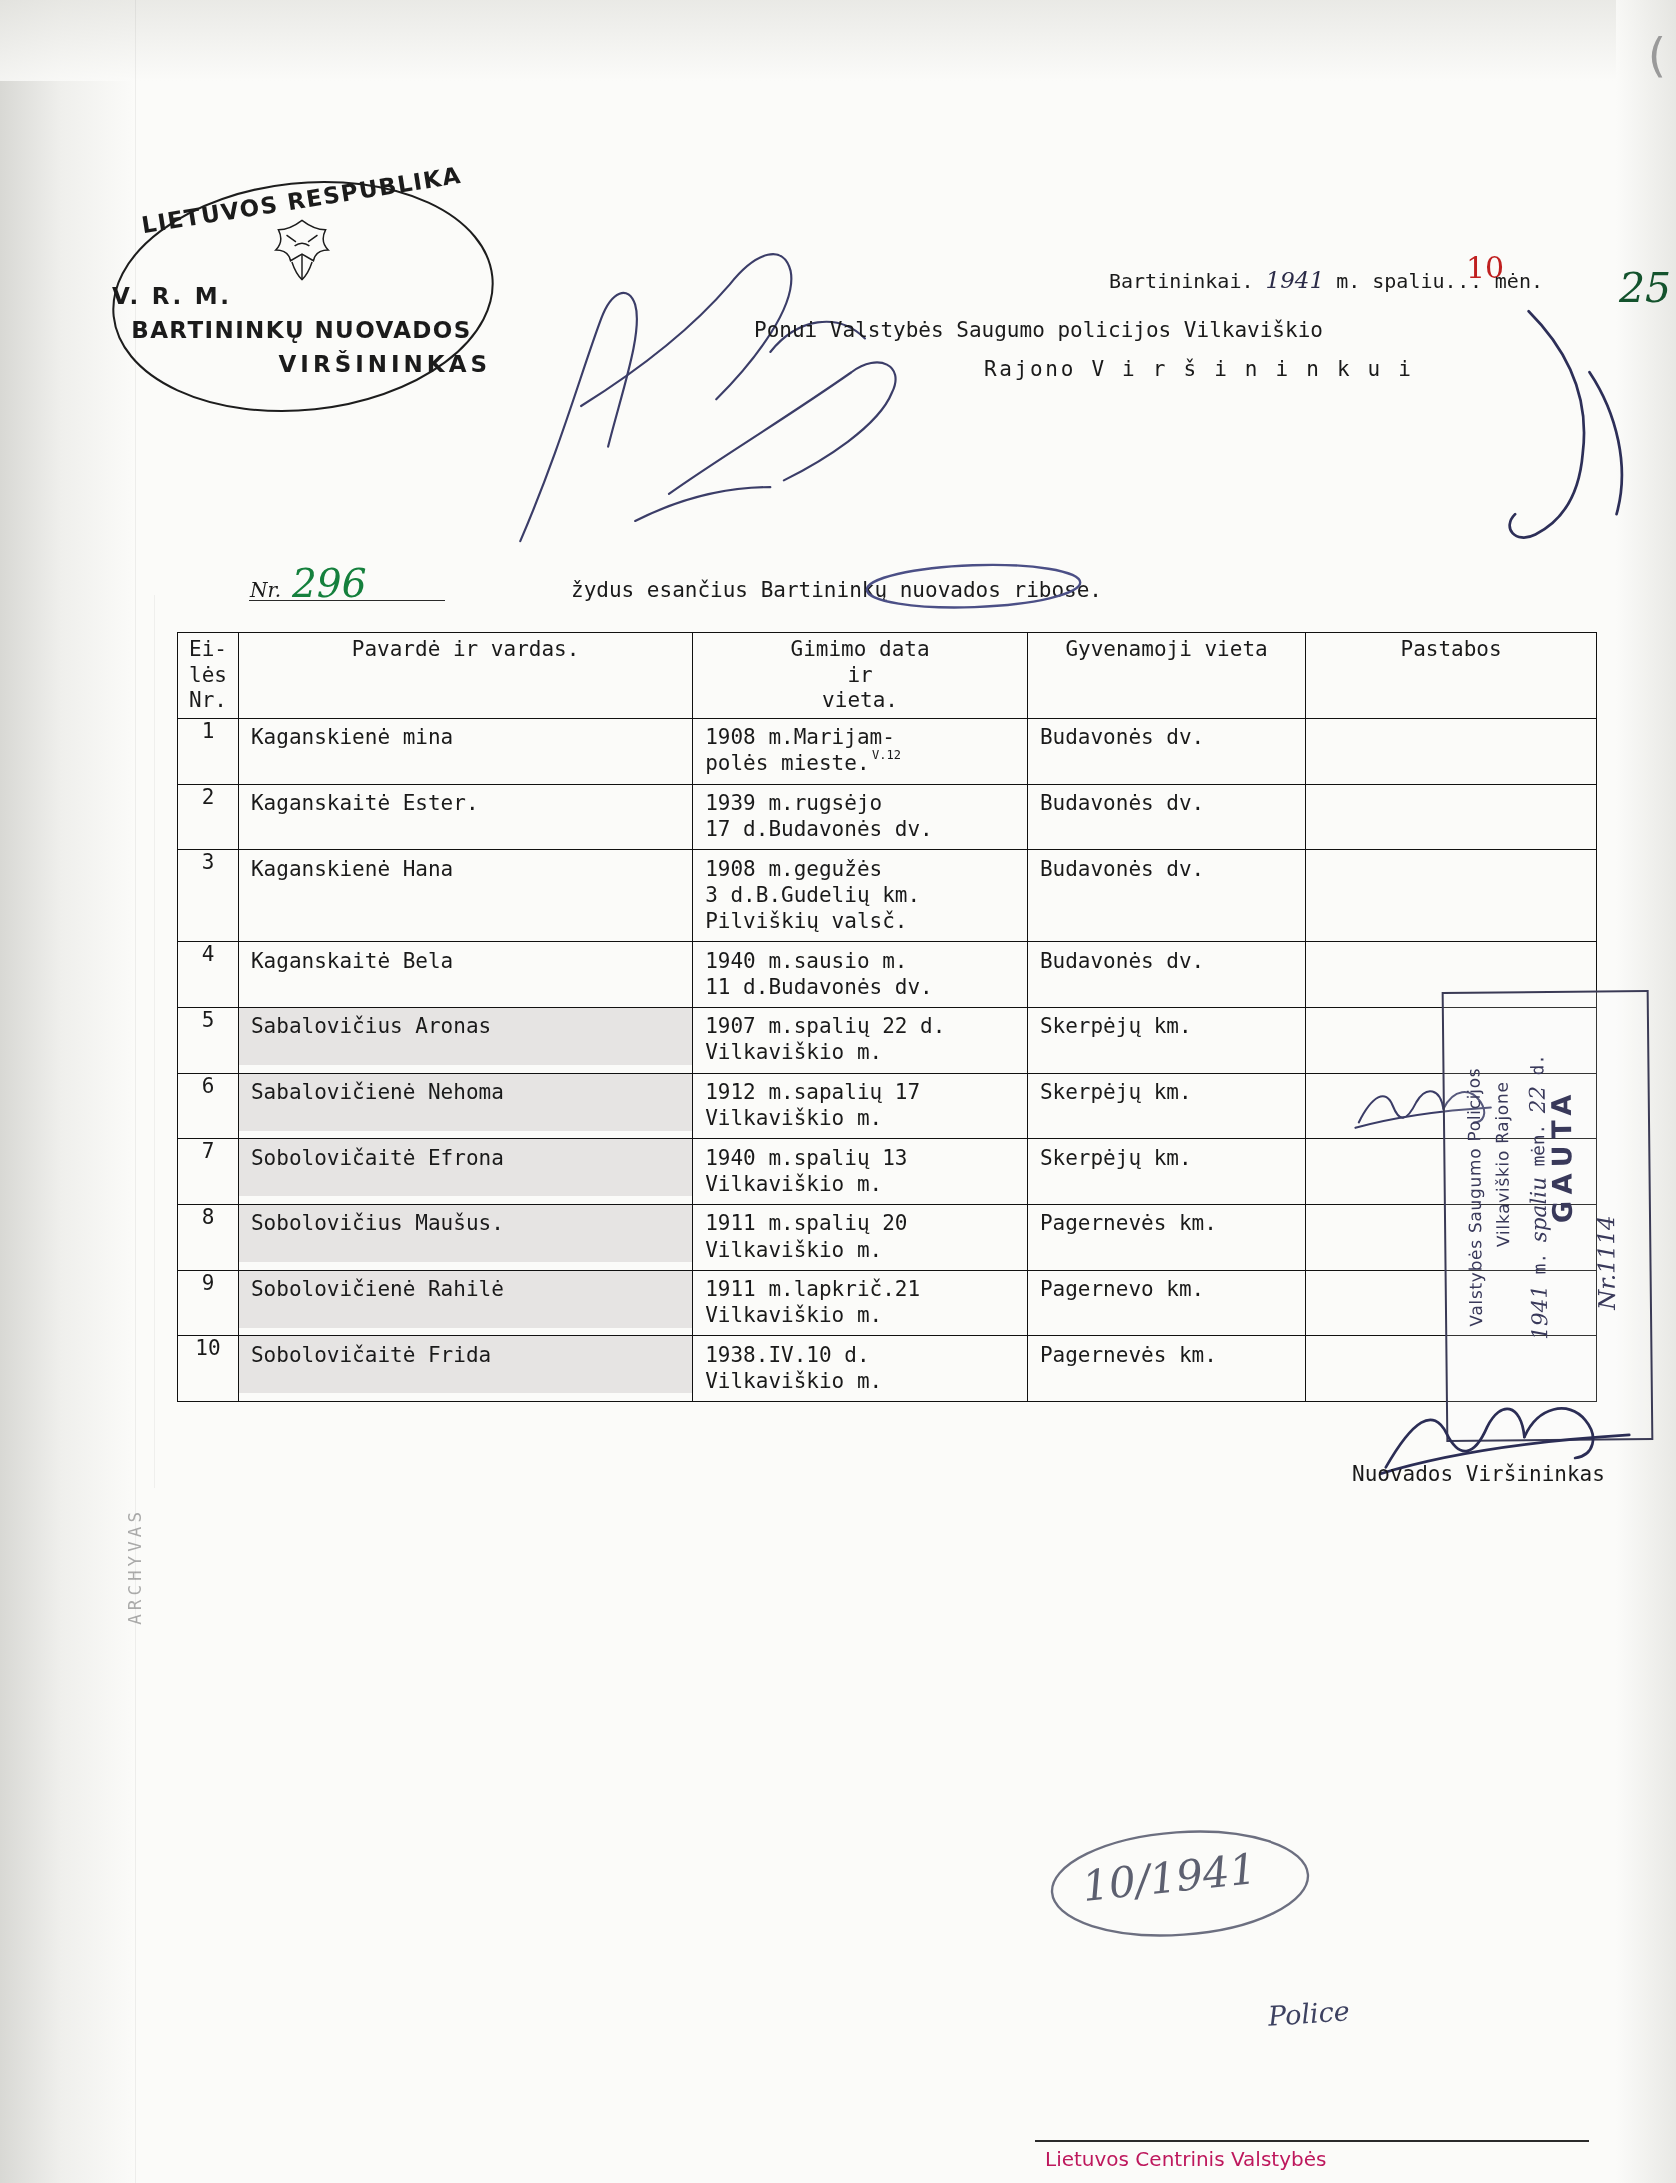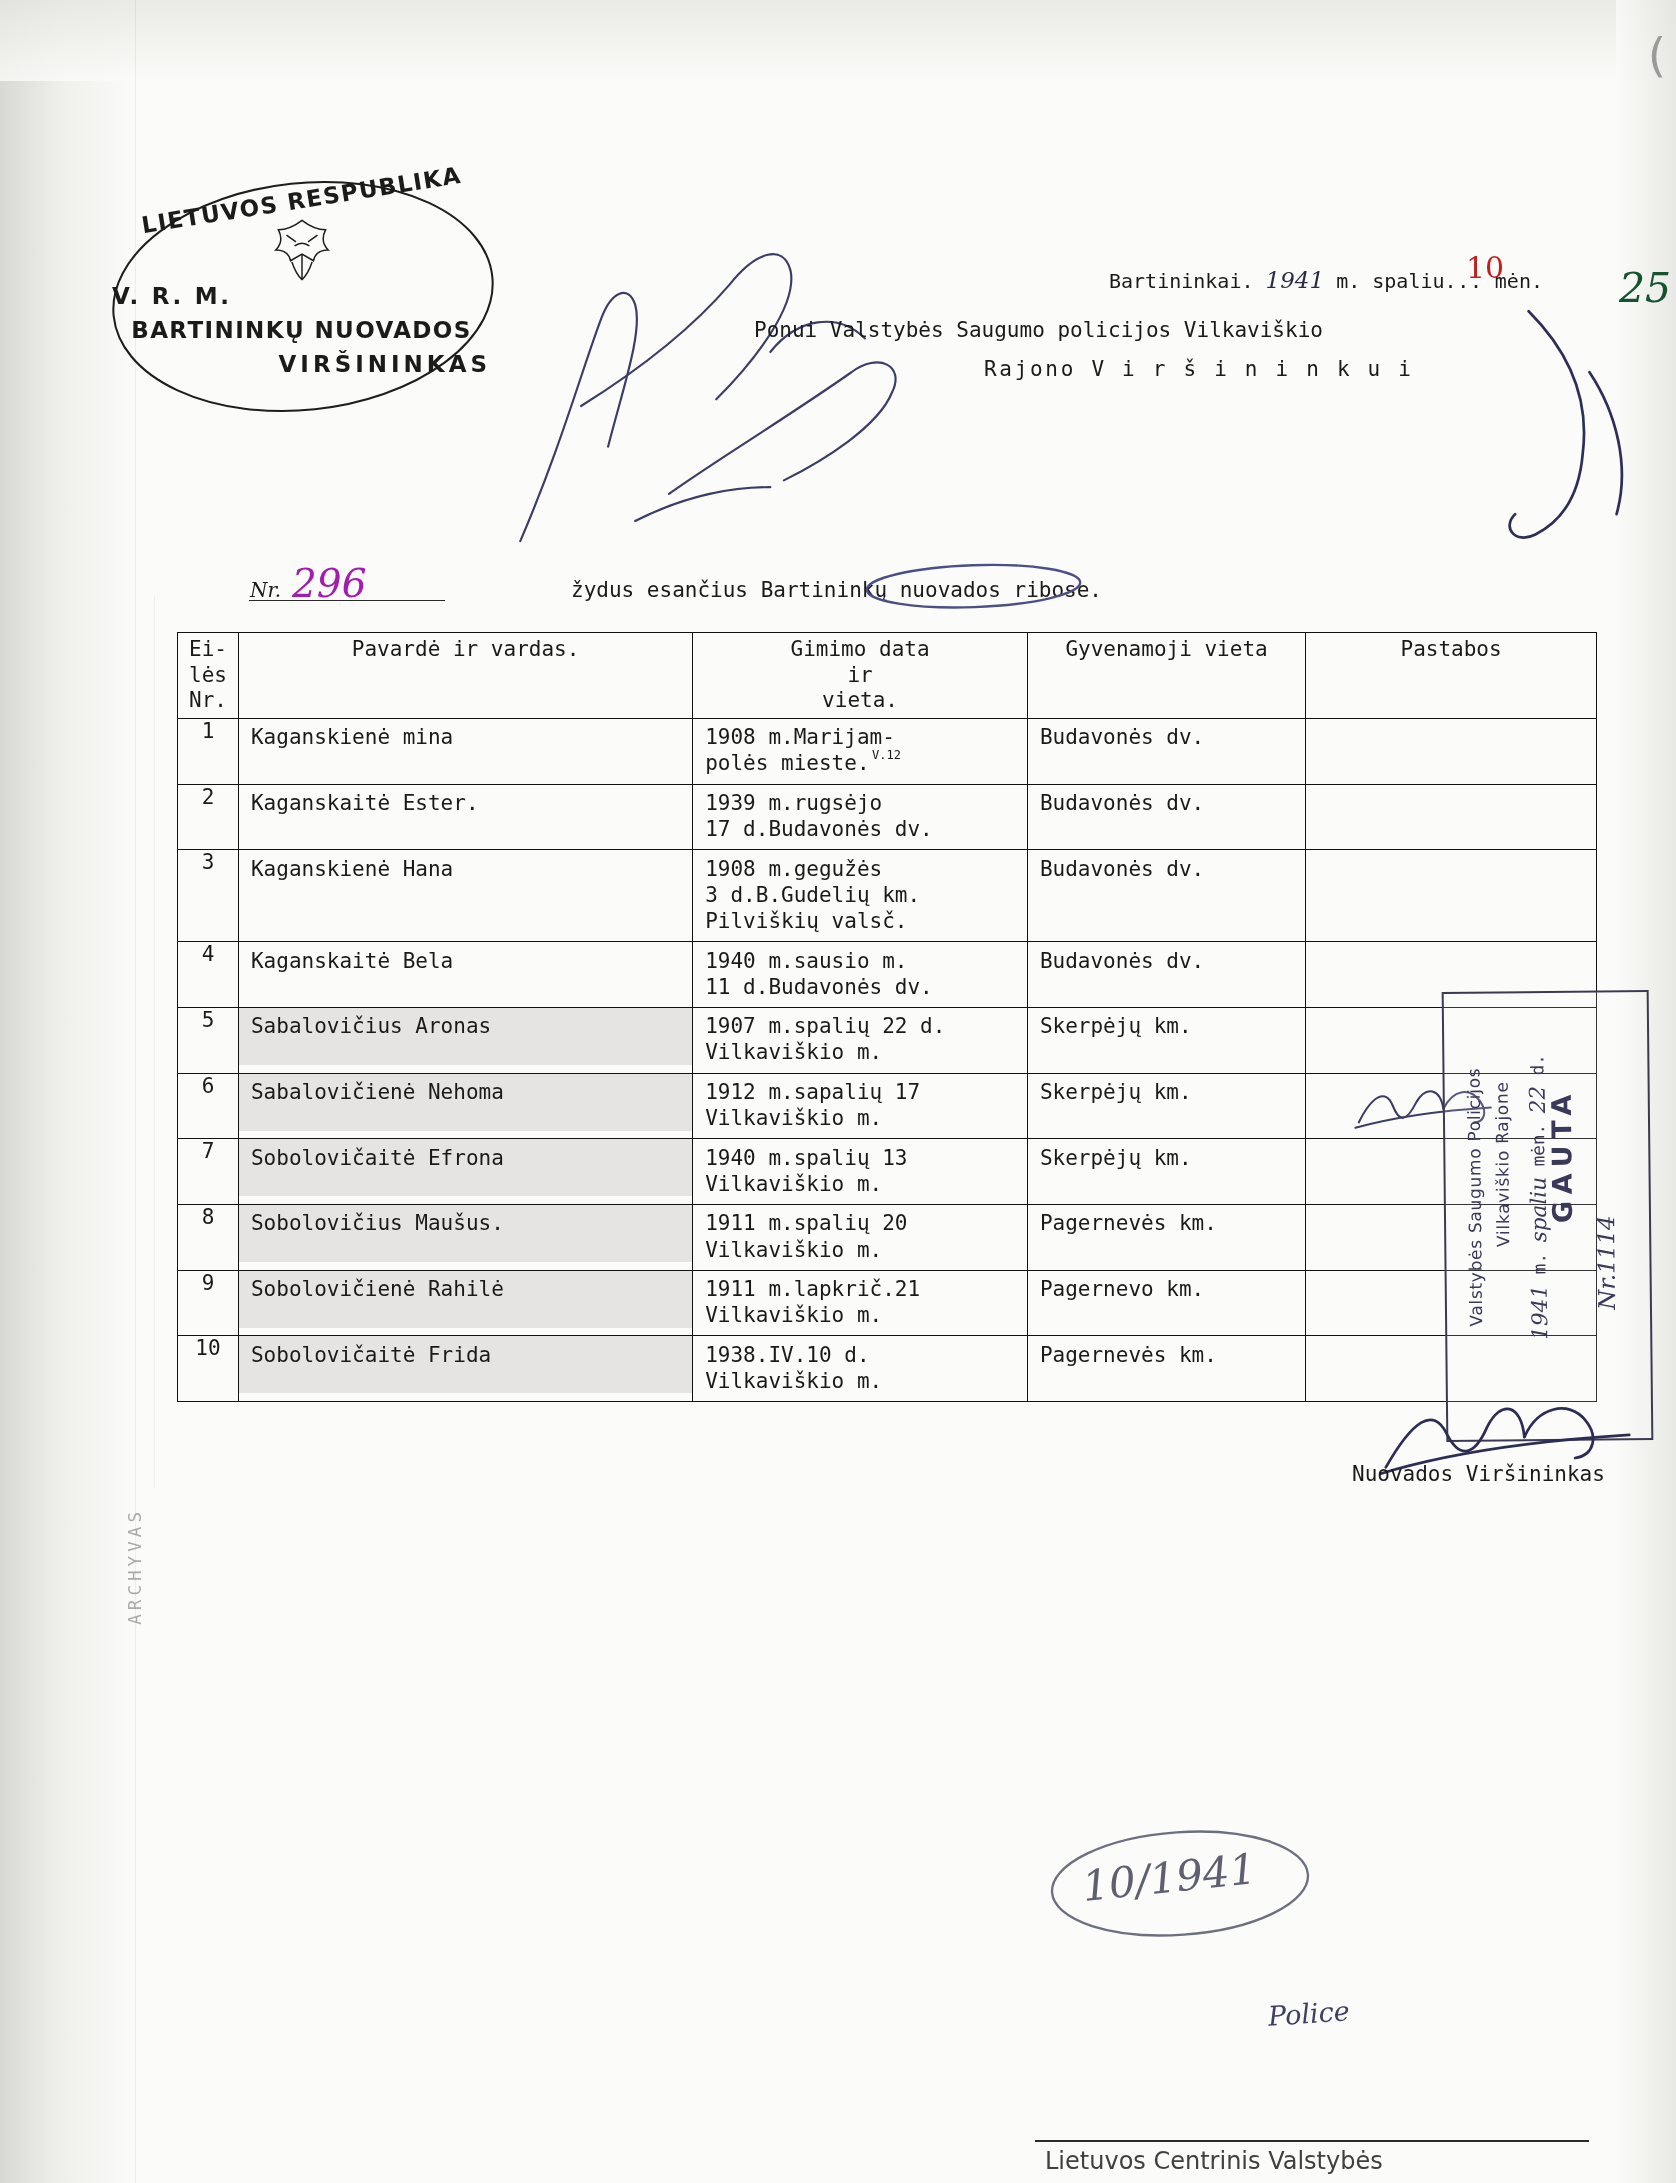--- a/index.html
+++ b/index.html
@@ -105,21 +105,21 @@
     left: 250px;
     top: 561px;
     font-size: 20px;
     font-style: italic;
     font-family: "DejaVu Serif", serif;
   }
   .nr-hand {
     font-family: "DejaVu Serif", serif;
     font-style: italic;
     font-size: 39px;
-    color: #a21caf;
+    color: #15803d;
     margin-left: 10.8px;
   }
   .nr-underline {
     position: absolute;
     left: 249px;
     top: 600px;
     width: 196px;
     height: 1.4px;
     background: #2a2a2a;
   }
@@ -322,22 +322,22 @@
     font-style: italic;
     font-size: 27px;
     color: #3d4160;
     transform: rotate(-4deg);
   }
   .bottom-strip {
     position: absolute;
     left: 1045px;
     top: 2147px;
     font-family: "DejaVu Sans", sans-serif;
-    font-size: 24px;
-    color: #404040;
+    font-size: 20px;
+    color: #be185d;
     white-space: nowrap;
   }
   .bottom-rule {
     position: absolute;
     left: 1035px;
     top: 2140px;
     width: 554px;
     height: 2px;
     background: #2b2b2b;
   }

